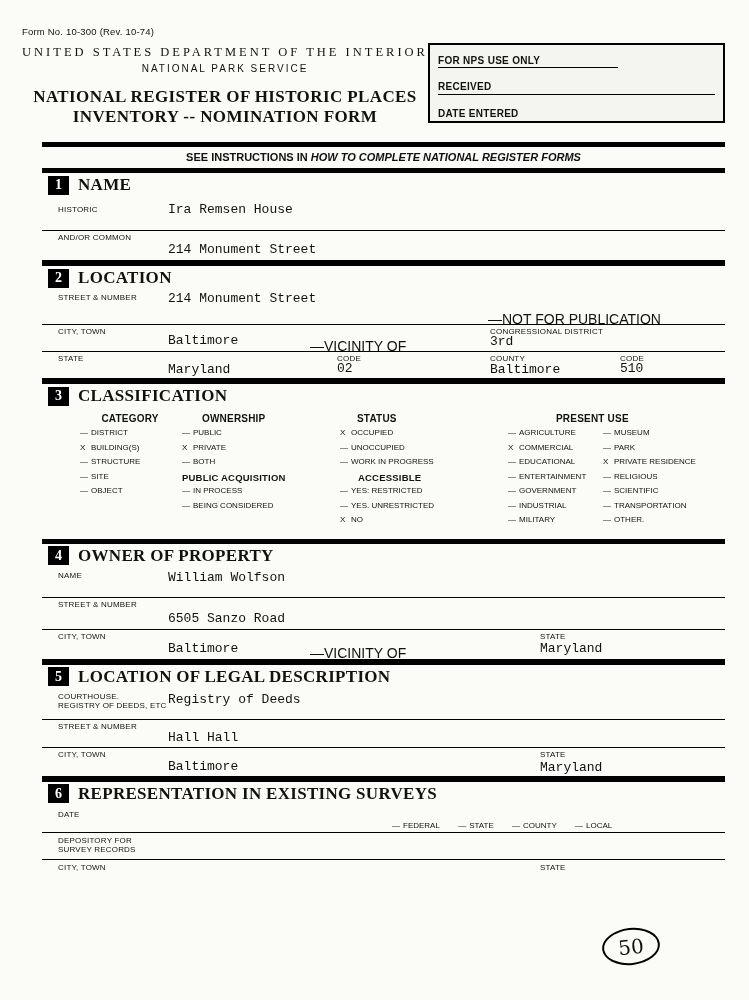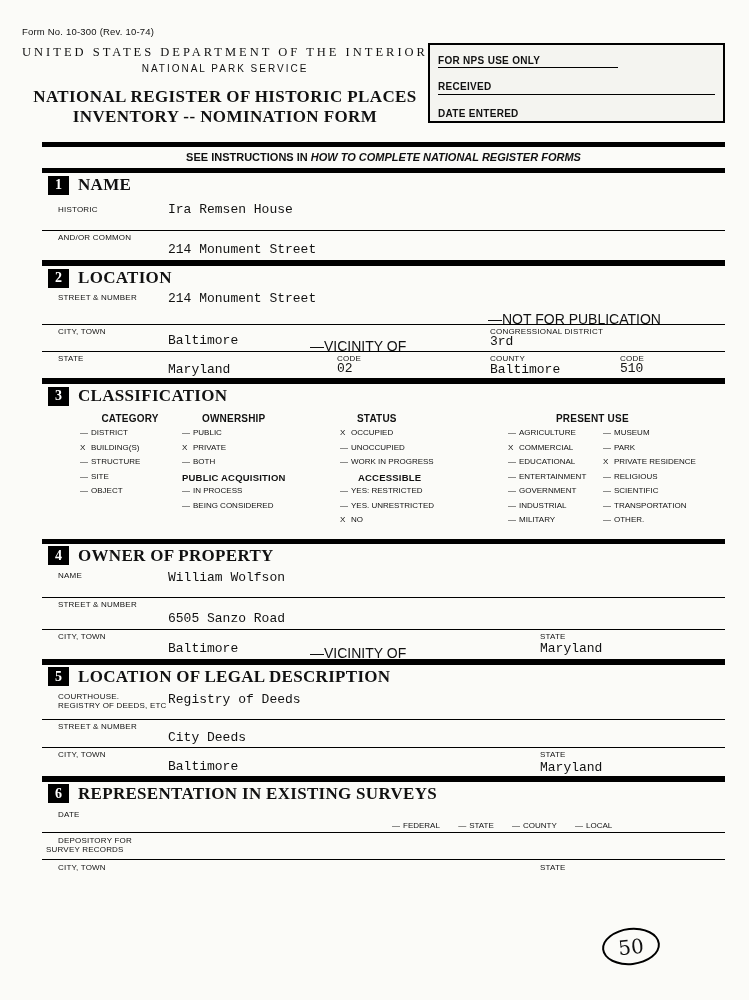--- a/index.html
+++ b/index.html
@@ -228,21 +228,21 @@
       <div class="secnum">5</div>
       <div class="sectitle">LOCATION OF LEGAL DESCRIPTION</div>
     </div>
     <div class="field" style="height:31px">
       <span class="lab" style="left:16px;top:3px">COURTHOUSE.</span>
       <span class="lab" style="left:16px;top:12px">REGISTRY OF DEEDS, ETC</span>
       <span class="val" style="left:126px;top:3px">Registry of Deeds</span>
     </div>
     <div class="field" style="height:28px">
       <span class="lab" style="left:16px;top:2px">STREET &amp; NUMBER</span>
-      <span class="val" style="left:126px;top:10px">City Deeds</span>
+      <span class="val" style="left:126px;top:10px">Hall Hall</span>
     </div>
     <div class="field row" style="height:29px">
       <div class="col" style="width:490px">
         <span class="lab" style="left:16px;top:2px">CITY, TOWN</span>
         <span class="val" style="left:126px;top:11px">Baltimore</span>
       </div>
       <div class="col" style="flex:1">
         <span class="lab" style="left:8px;top:2px">STATE</span>
         <span class="val" style="left:8px;top:12px">Maryland</span>
       </div>
@@ -258,21 +258,21 @@
       <span class="lab" style="left:16px;top:4px">DATE</span>
       <span class="levels">
         <span class="item"><span class="mk">—</span><span>FEDERAL</span></span>
         <span class="item"><span class="mk">—</span><span>STATE</span></span>
         <span class="item"><span class="mk">—</span><span>COUNTY</span></span>
         <span class="item"><span class="mk">—</span><span>LOCAL</span></span>
       </span>
     </div>
     <div class="field" style="height:27px">
       <span class="lab" style="left:16px;top:3px">DEPOSITORY FOR</span>
-      <span class="lab" style="left:4px;top:12px">SURVEY RECORDS</span>
+      <span class="lab" style="left:16px;top:12px">SURVEY RECORDS</span>
     </div>
     <div class="field row" style="height:26px;border-bottom:none">
       <div class="col" style="width:490px">
         <span class="lab" style="left:16px;top:3px">CITY, TOWN</span>
       </div>
       <div class="col" style="flex:1">
         <span class="lab" style="left:8px;top:3px">STATE</span>
       </div>
     </div>
 

